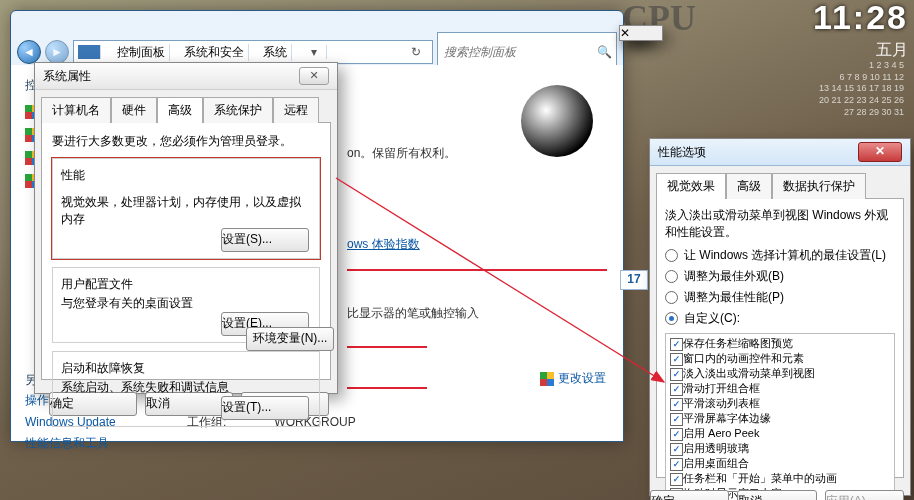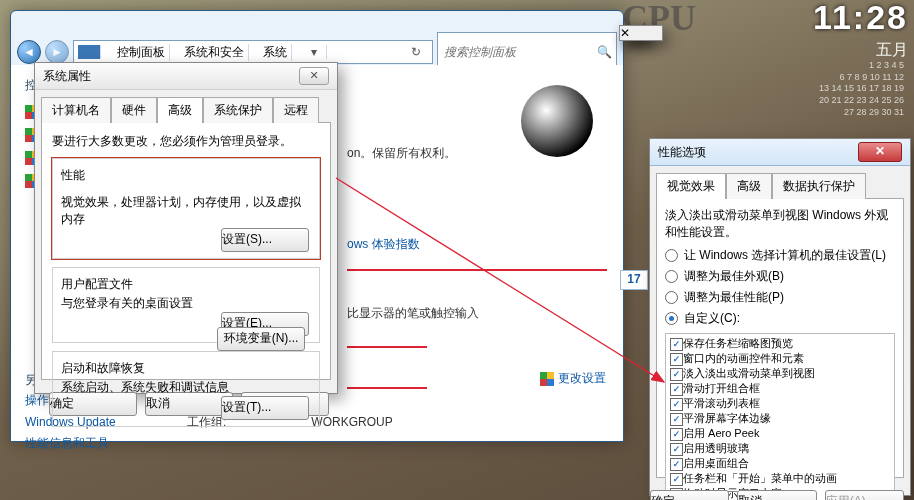--- a/index.html
+++ b/index.html
@@ -30,41 +30,41 @@
   #sysWin{left:10px;top:10px;width:612px;height:430px}
   #sysWin .client{height:calc(100% - 54px);display:flex}
   .sidepane{width:170px;padding:8px 10px 0 14px;color:#0a57a4}
   .sidepane .hd{color:#1a3c5a;margin:4px 0 6px}
   .sidepane .lk{display:flex;align-items:center;gap:6px;padding:3px 0}
   .shield{width:14px;height:14px;background:conic-gradient(#f7c02a 0 25%,#2a7ad4 0 50%,#d23b3b 0 75%,#2aa43a 0)}
   .sidepane .see{margin-top:180px;color:#1a3c5a}
   .contentpane{flex:1;padding:14px 16px 0 12px;position:relative}
   .cp-line{color:#333;margin:2px 0}
   .redund{height:10px;border-bottom:2px solid #d23;width:260px;margin:6px 0}
-  .winlink{color:#0a57a4;}
+  .winlink{color:#0a57a4;text-decoration:underline}
   .win-logo{width:72px;height:72px;border-radius:50%;background:radial-gradient(circle at 35% 35%,#fff,#000 75%);position:absolute;right:30px;top:20px}
 
   
   .dlg{position:absolute;background:#f0f0f0;border:1px solid #888;box-shadow:6px 6px 14px rgba(0,0,0,.35)}
   .dlg .cap{height:26px;display:flex;align-items:center;justify-content:space-between;padding:0 8px;background:linear-gradient(#fdfdfd,#e7e7e7);border-bottom:1px solid #cfcfcf}
   .dlg .x{width:28px;height:16px;border:1px solid #a0a0a0;border-radius:3px;background:linear-gradient(#fff,#ddd);text-align:center;font:400 11px/14px Arial;color:#555}
   .tabs{display:flex;padding:6px 6px 0 6px;gap:0}
   .tab{padding:4px 10px;border:1px solid #aaa;border-bottom:none;background:#f6f6f6;position:relative;top:1px}
   .tab.on{background:#fff;z-index:2}
   .tabbody{margin:0 6px 6px 6px;border:1px solid #aaa;background:#fff;padding:10px 10px 8px 10px}
   .grp{border:1px solid #cfcfcf;padding:8px 8px 30px 8px;margin:8px 0 4px 0;position:relative}
   .grp .btn, .btnrow .btn{position:absolute;right:10px;bottom:6px;width:86px;height:22px;border:1px solid #8a8a8a;background:linear-gradient(#fdfdfd,#e4e4e4);line-height:20px;border-radius:3px}
   .grp.hl{outline:1px solid #c0392b}
   .btnrow{display:flex;justify-content:flex-end;gap:8px;padding:6px 8px}
   .btnrow .btn{position:static}
   .btnrow .btn.dis{color:#9a9a9a}
 
   #propsDlg{left:34px;top:62px;width:302px;height:330px}
   #propsDlg .tabbody{height:238px}
-  #propsDlg .envbtn{position:absolute;right:32px;bottom:42px;width:86px;height:22px;border:1px solid #8a8a8a;background:linear-gradient(#fdfdfd,#e4e4e4);text-align:center;line-height:20px;border-radius:3px}
+  #propsDlg .envbtn{position:absolute;right:3px;bottom:42px;width:86px;height:22px;border:1px solid #8a8a8a;background:linear-gradient(#fdfdfd,#e4e4e4);text-align:center;line-height:20px;border-radius:3px}
 
   
   #perfDlg{left:649px;top:138px;width:260px;height:356px}
   #perfDlg .cap{background:linear-gradient(#eaf3fc,#d3e6f8);border-bottom:1px solid #9ab8d6}
   #perfDlg .cap .close{width:42px;height:18px;border:1px solid #8a2020;border-radius:3px;background:linear-gradient(#e98b8b,#c63a3a);color:#fff;text-align:center;font:700 12px/16px Arial}
   #perfDlg .tabbody{height:262px;padding:8px}
   .radio{display:flex;align-items:center;gap:6px;padding:2px 0}
   .radio .r{width:11px;height:11px;border:1px solid #666;border-radius:50%;display:inline-flex;align-items:center;justify-content:center}
   .radio .r.sel::after{content:"";width:5px;height:5px;background:#2a72c8;border-radius:50%}
   .chklist{border:1px solid #bcbcbc;height:170px;overflow:hidden;margin-top:4px;padding:2px 2px;background:#fff}
@@ -155,21 +155,21 @@
       <div style="height:70px"></div>
       <div class="cp-line winlink" style="margin-left:170px">ows 体验指数</div>
       <div class="redund" style="margin-left:170px"></div>
       <div style="height:26px"></div>
       <div class="cp-line" style="margin-left:170px">比显示器的笔或触控输入</div>
       <div style="height:6px"></div>
       <div class="redund" style="margin-left:170px;width:80px"></div>
       <div class="cp-line" style="margin-left:10px"><span>计算机名:</span></div>
       <div class="redund" style="margin-left:170px;width:80px"></div>
       <div class="cp-line" style="margin-left:10px"><span>计算机描述:</span></div>
-      <div class="cp-line" style="margin-left:10px"><span>工作组:</span><span style="margin-left:85px">WORKGROUP</span></div>
+      <div class="cp-line" style="margin-left:10px"><span>工作组:</span><span style="margin-left:48px">WORKGROUP</span></div>
     </div>
   </div>
 </div>
 
 <div class="ratingbar">17</div>
 <div class="changeset">
     <span class="shield"></span>
     <span>更改设置</span>
   </div>
 

